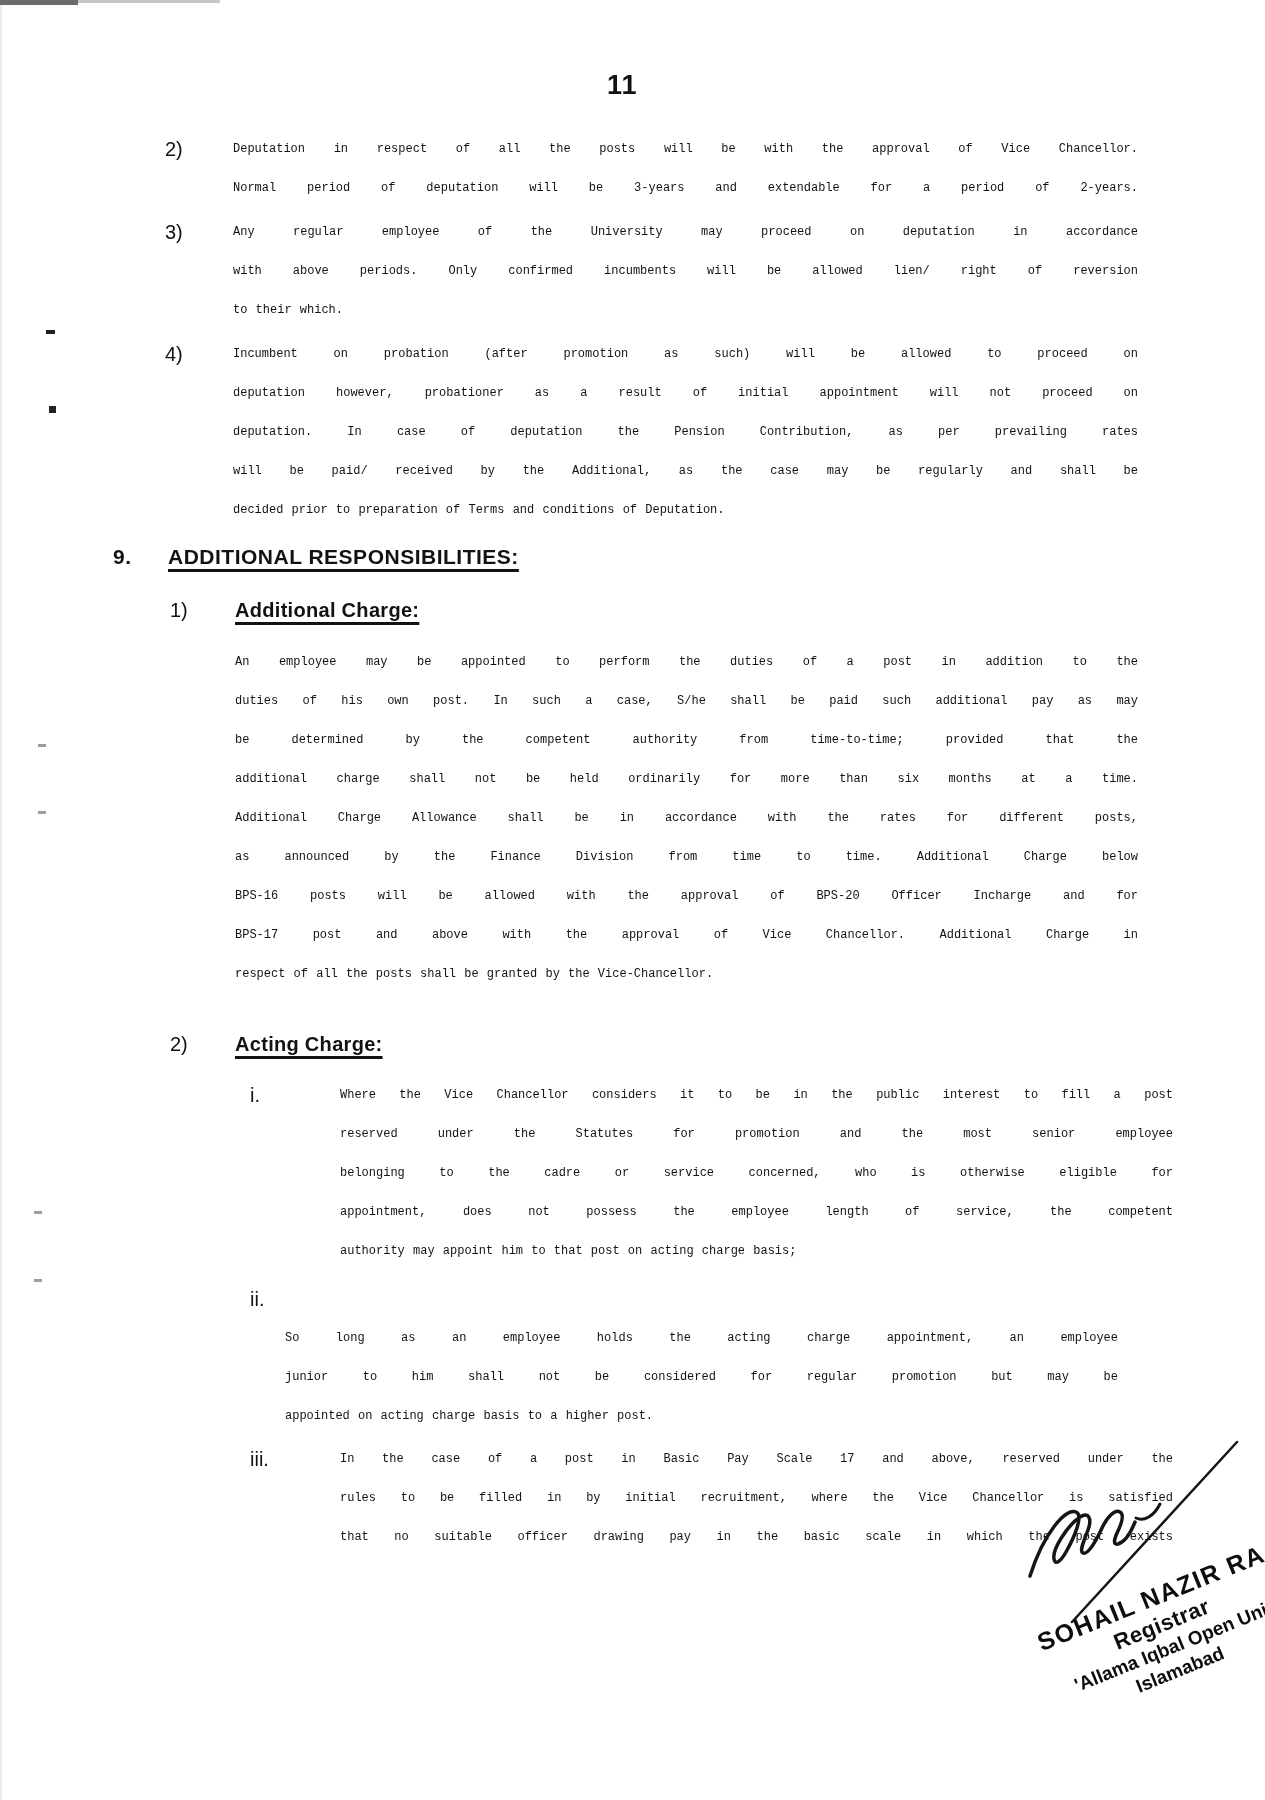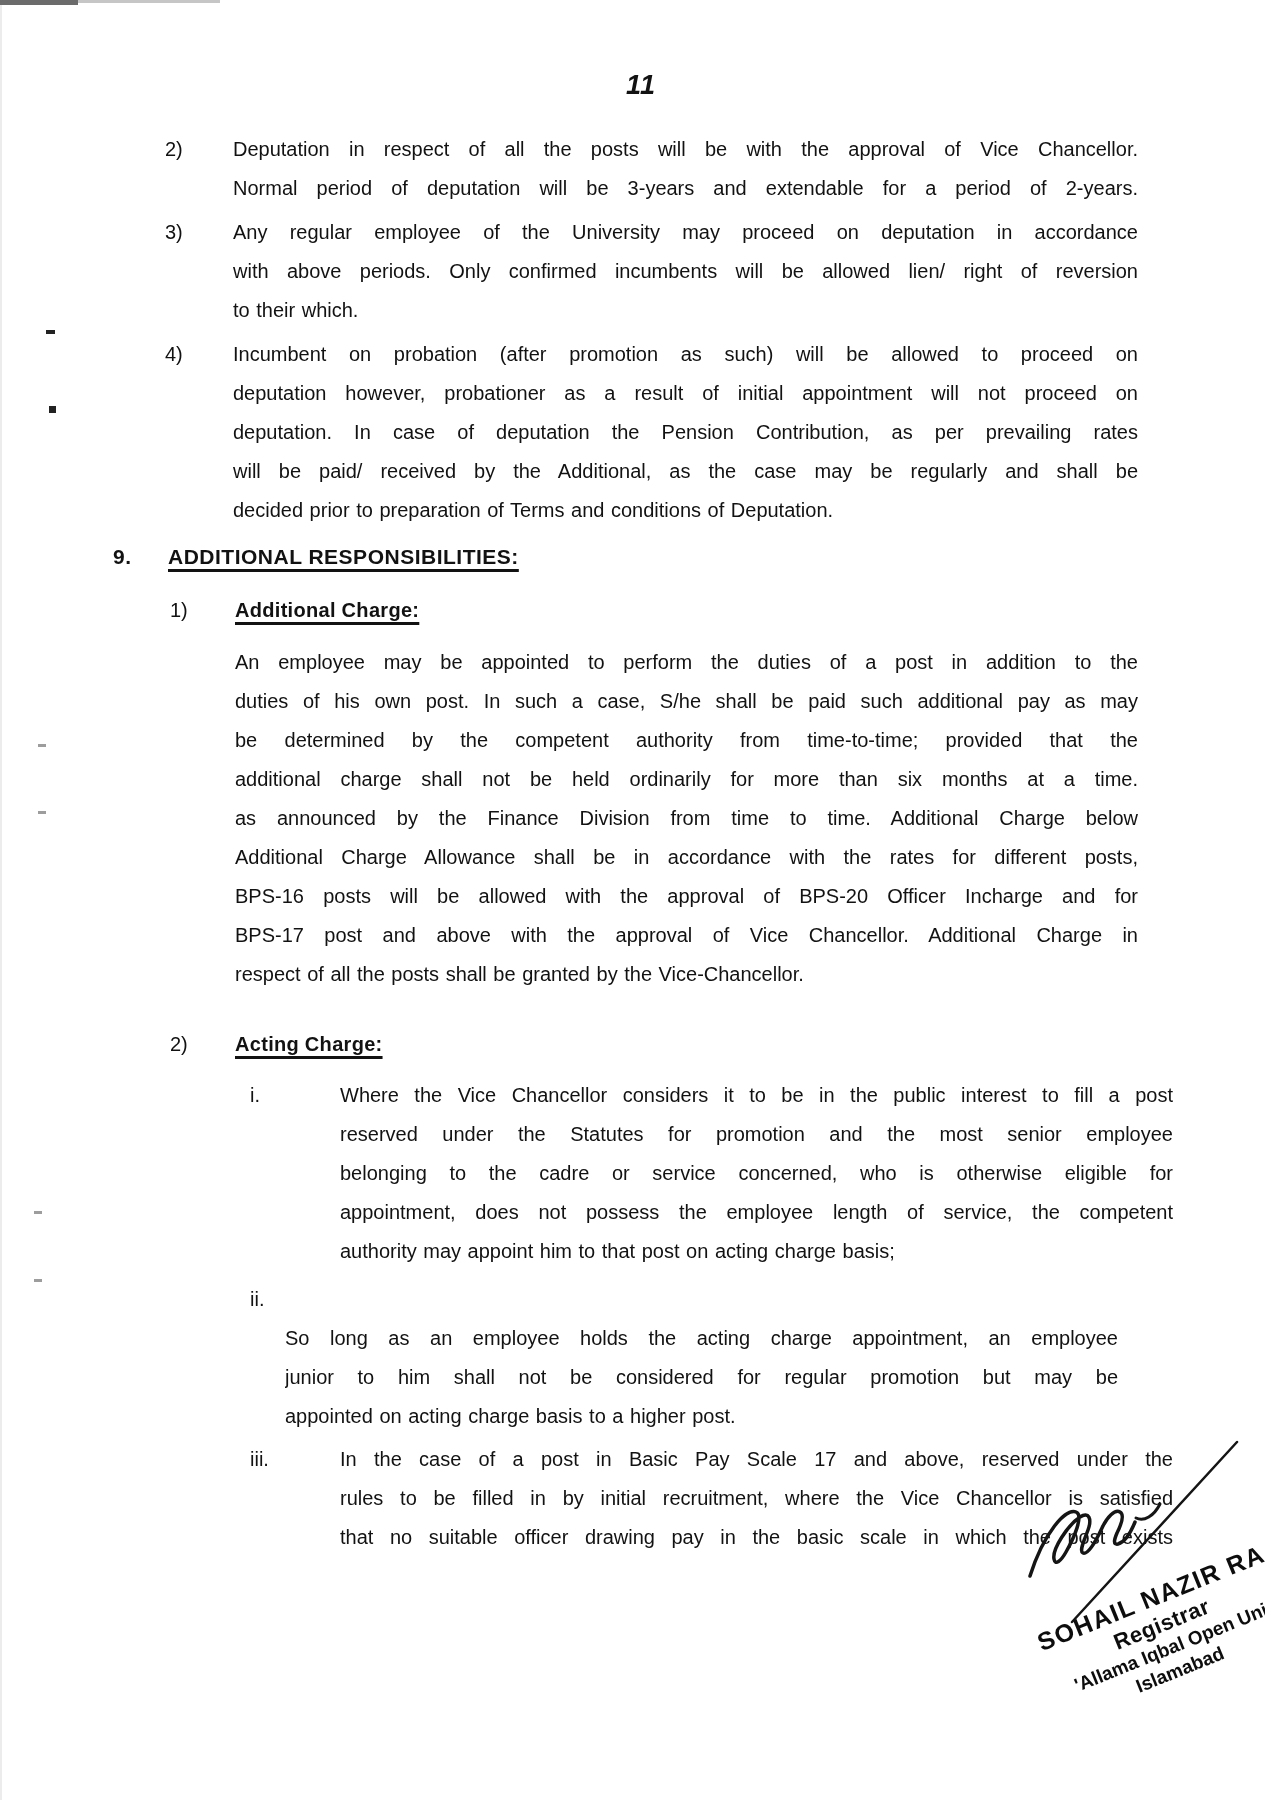--- a/index.html
+++ b/index.html
@@ -19,35 +19,36 @@
   .mark{position:absolute;background:#222;}
   .mk1{left:46px;top:330px;width:9px;height:4px;}
   .mk2{left:49px;top:406px;width:7px;height:7px;}
   .mk-faint{background:#9d9d9d;}
   .mk3{left:38px;top:744px;width:8px;height:3px;}
   .mk4{left:38px;top:811px;width:8px;height:3px;}
   .mk5{left:34px;top:1211px;width:8px;height:3px;}
   .mk6{left:34px;top:1279px;width:8px;height:3px;}
 
   .page-number{
-    position:absolute;left:626px;top:70px;
-    font-size:27px;font-weight:bold;letter-spacing:1px;font-style:italic;
+    position:absolute;left:607px;top:70px;
+    font-size:27px;font-weight:bold;letter-spacing:1px;
   }
 
   .content{position:absolute;left:0;top:130px;width:1265px;}
 
   
   .item{display:flex;padding-left:165px;margin-bottom:5px;}
   .item .num{flex:none;width:68px;font-size:20px;line-height:39px;}
   .item .lines{flex:none;width:905px;}
 
   .line{
-    font-size:20px;line-height:39px;height:39px;overflow:hidden;
+    font-size:12px;line-height:39px;height:39px;overflow:hidden;
     text-align:justify;text-align-last:justify;
     word-spacing:1px;
+    font-family:Liberation Mono, monospace;
   }
   .line.last{text-align-last:left;}
 
   
   .section-head{display:flex;padding-left:113px;margin-top:6px;margin-bottom:11px;
     font-size:21px;line-height:42px;font-weight:bold;letter-spacing:.5px;}
   .section-head .num{flex:none;width:55px;}
   .u{text-decoration:underline;text-decoration-thickness:2.5px;text-underline-offset:5px;}
 
   
@@ -138,22 +139,22 @@
     <div class="sub-head first">
       <div class="num">1)</div>
       <div class="title"><span class="u">Additional Charge:</span></div>
     </div>
     <div class="sub-para">
       <div class="lines">
           <div class="line">An employee may be appointed to perform the duties of a post in addition to the</div>
           <div class="line">duties of his own post. In such a case, S/he shall be paid such additional pay as may</div>
           <div class="line">be determined by the competent authority from time-to-time; provided that the</div>
           <div class="line">additional charge shall not be held ordinarily for more than six months at a time.</div>
+          <div class="line">Additional Charge Allowance shall be in accordance with the rates for different posts,</div>
           <div class="line">as announced by the Finance Division from time to time. Additional Charge below</div>
-          <div class="line">Additional Charge Allowance shall be in accordance with the rates for different posts,</div>
           <div class="line">BPS-16 posts will be allowed with the approval of BPS-20 Officer Incharge and for</div>
           <div class="line">BPS-17 post and above with the approval of Vice Chancellor. Additional Charge in</div>
           <div class="line last">respect of all the posts shall be granted by the Vice-Chancellor.</div>
         </div>
     </div>
 
     <div class="sub-head second">
       <div class="num">2)</div>
       <div class="title"><span class="u">Acting Charge:</span></div>
     </div>

